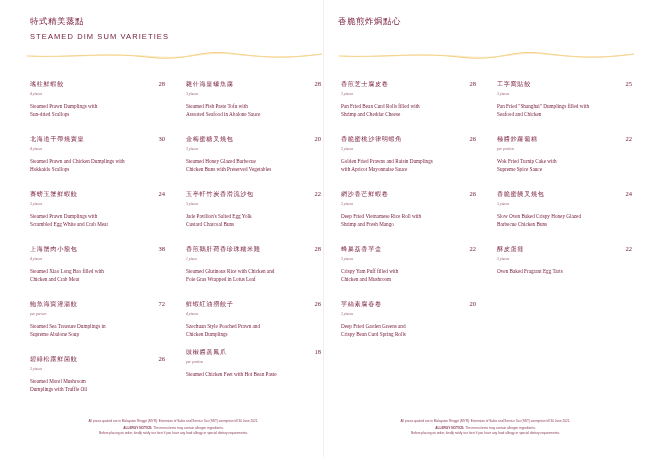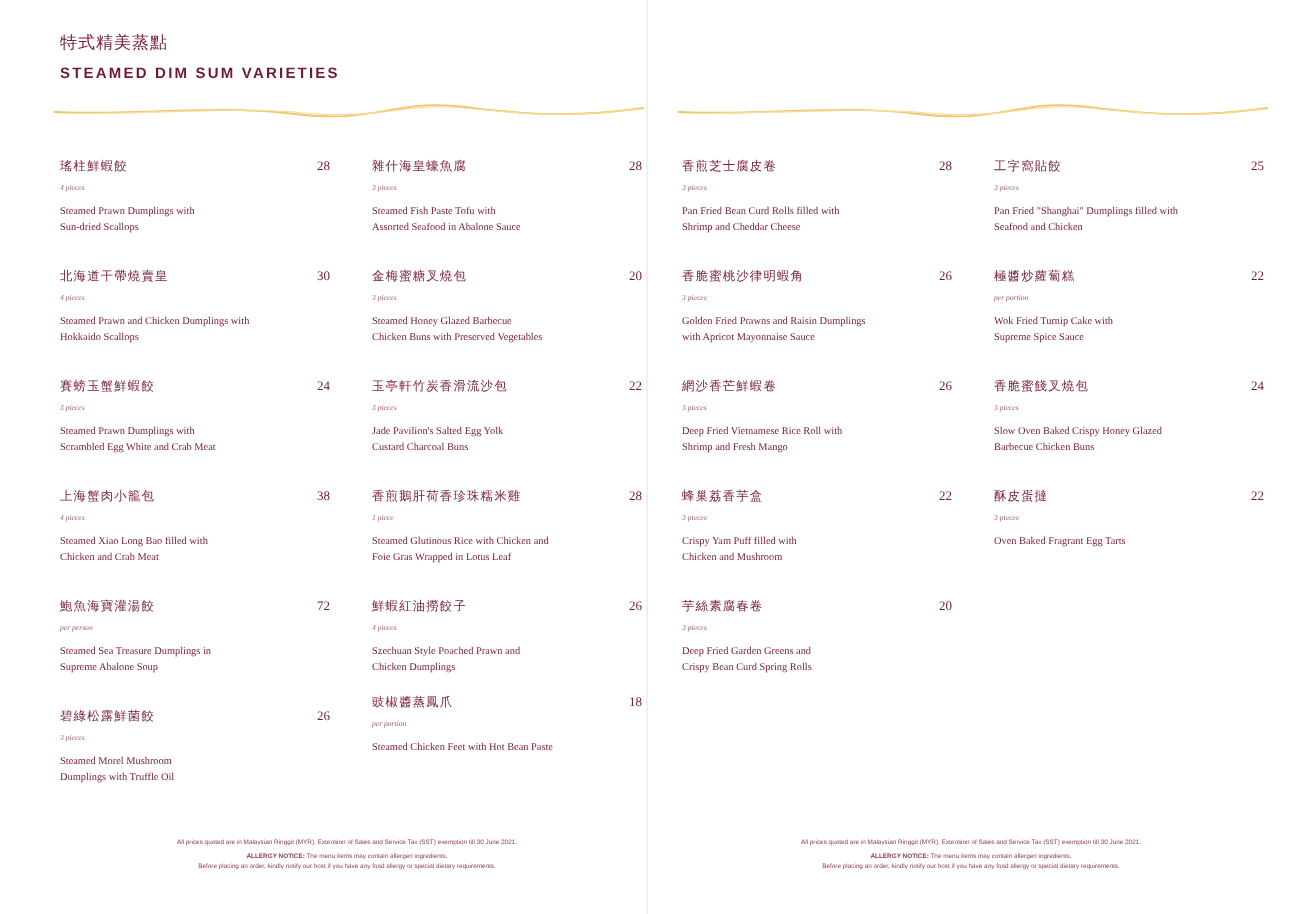--- a/index.html
+++ b/index.html
@@ -5,21 +5,21 @@
     * { margin: 0; padding: 0; box-sizing: border-box; }
     html, body { width: 647px; height: 457px; background: #ffffff; overflow: hidden; }
     body { font-family: "Liberation Serif", "DejaVu Serif", serif; color: #7a2040; position: relative; }
     .page { position: absolute; top: 0; width: 323px; height: 457px; }
     .page.left { left: 0; margin-left: 12px; }
     .page.right { left: 324px; }
     .spine { position: absolute; left: 323px; top: 0; width: 1px; height: 457px; background: #f3eef0; }
     .hdr { position: absolute; left: 18px; top: 16px; }
     .page.right .hdr { left: 14px; }
     .hdr-cn { font-size: 8.5px; color: #7a2040; letter-spacing: 0.5px; line-height: 11px; }
-    .hdr-en { font-size: 7.5px; color: #6e1a38; letter-spacing: 1.1px; line-height: 11px; margin-top: 4px; font-weight: bold; font-family: "Liberation Sans", "DejaVu Sans", sans-serif; }
+    .hdr-en { font-size: 7.5px; color: #6e1a38; letter-spacing: 1.1px; line-height: 11px; margin-top: 4px; font-weight: normal; font-family: "Liberation Sans", "DejaVu Sans", sans-serif; }
     .wave { position: absolute; left: 15px; top: 48px; width: 295px; height: 14px; }
     .col { position: absolute; top: 80px; width: 135px; }
     .page.left .col.c1 { left: 18px; }
     .page.left .col.c2 { left: 174px; }
     .page.right .col.c1 { left: 17px; }
     .page.right .col.c2 { left: 173px; }
     .item { position: relative; height: 55px; }
     .item-top { display: flex; justify-content: space-between; align-items: baseline; }
     .item-cn { font-size: 6.2px; color: #7a2040; letter-spacing: 0.6px; line-height: 8px; }
     .item-price { font-size: 6.5px; color: #6e1a38; line-height: 8px; }
@@ -186,20 +186,21 @@
     <div class="f1">All prices quoted are in Malaysian Ringgit (MYR). Extension of Sales and Service Tax (SST) exemption till 30 June 2021.</div>
     <div class="f2"><b>ALLERGY NOTICE:</b><span> The menu items may contain allergen ingredients.</span></div>
     <div class="f3">Before placing an order, kindly notify our host if you have any food allergy or special dietary requirements.</div>
   </div>
 </div>
 
 <div class="spine"></div>
 
 <div class="page right">
   <div class="hdr">
+    <div class="hdr-cn">香脆煎炸焗點心</div>
   </div>
   <svg class="wave" viewBox="0 0 295 14" preserveAspectRatio="none">
     <path d="M0 8 C 40 10, 80 4, 120 9 S 170 2, 200 5 S 250 12, 295 6" stroke="#f3c46a" stroke-width="0.9" fill="none"></path>
     <path d="M5 8.5 C 45 9.5, 85 5, 125 8.5 S 175 3, 205 6 S 255 11, 292 6.5" stroke="#f7dca0" stroke-width="0.6" fill="none"></path>
   </svg>
 
   <div class="col c1">
     <div class="item">
       <div class="item-top">
           <span class="item-cn">香煎芝士腐皮卷</span>

